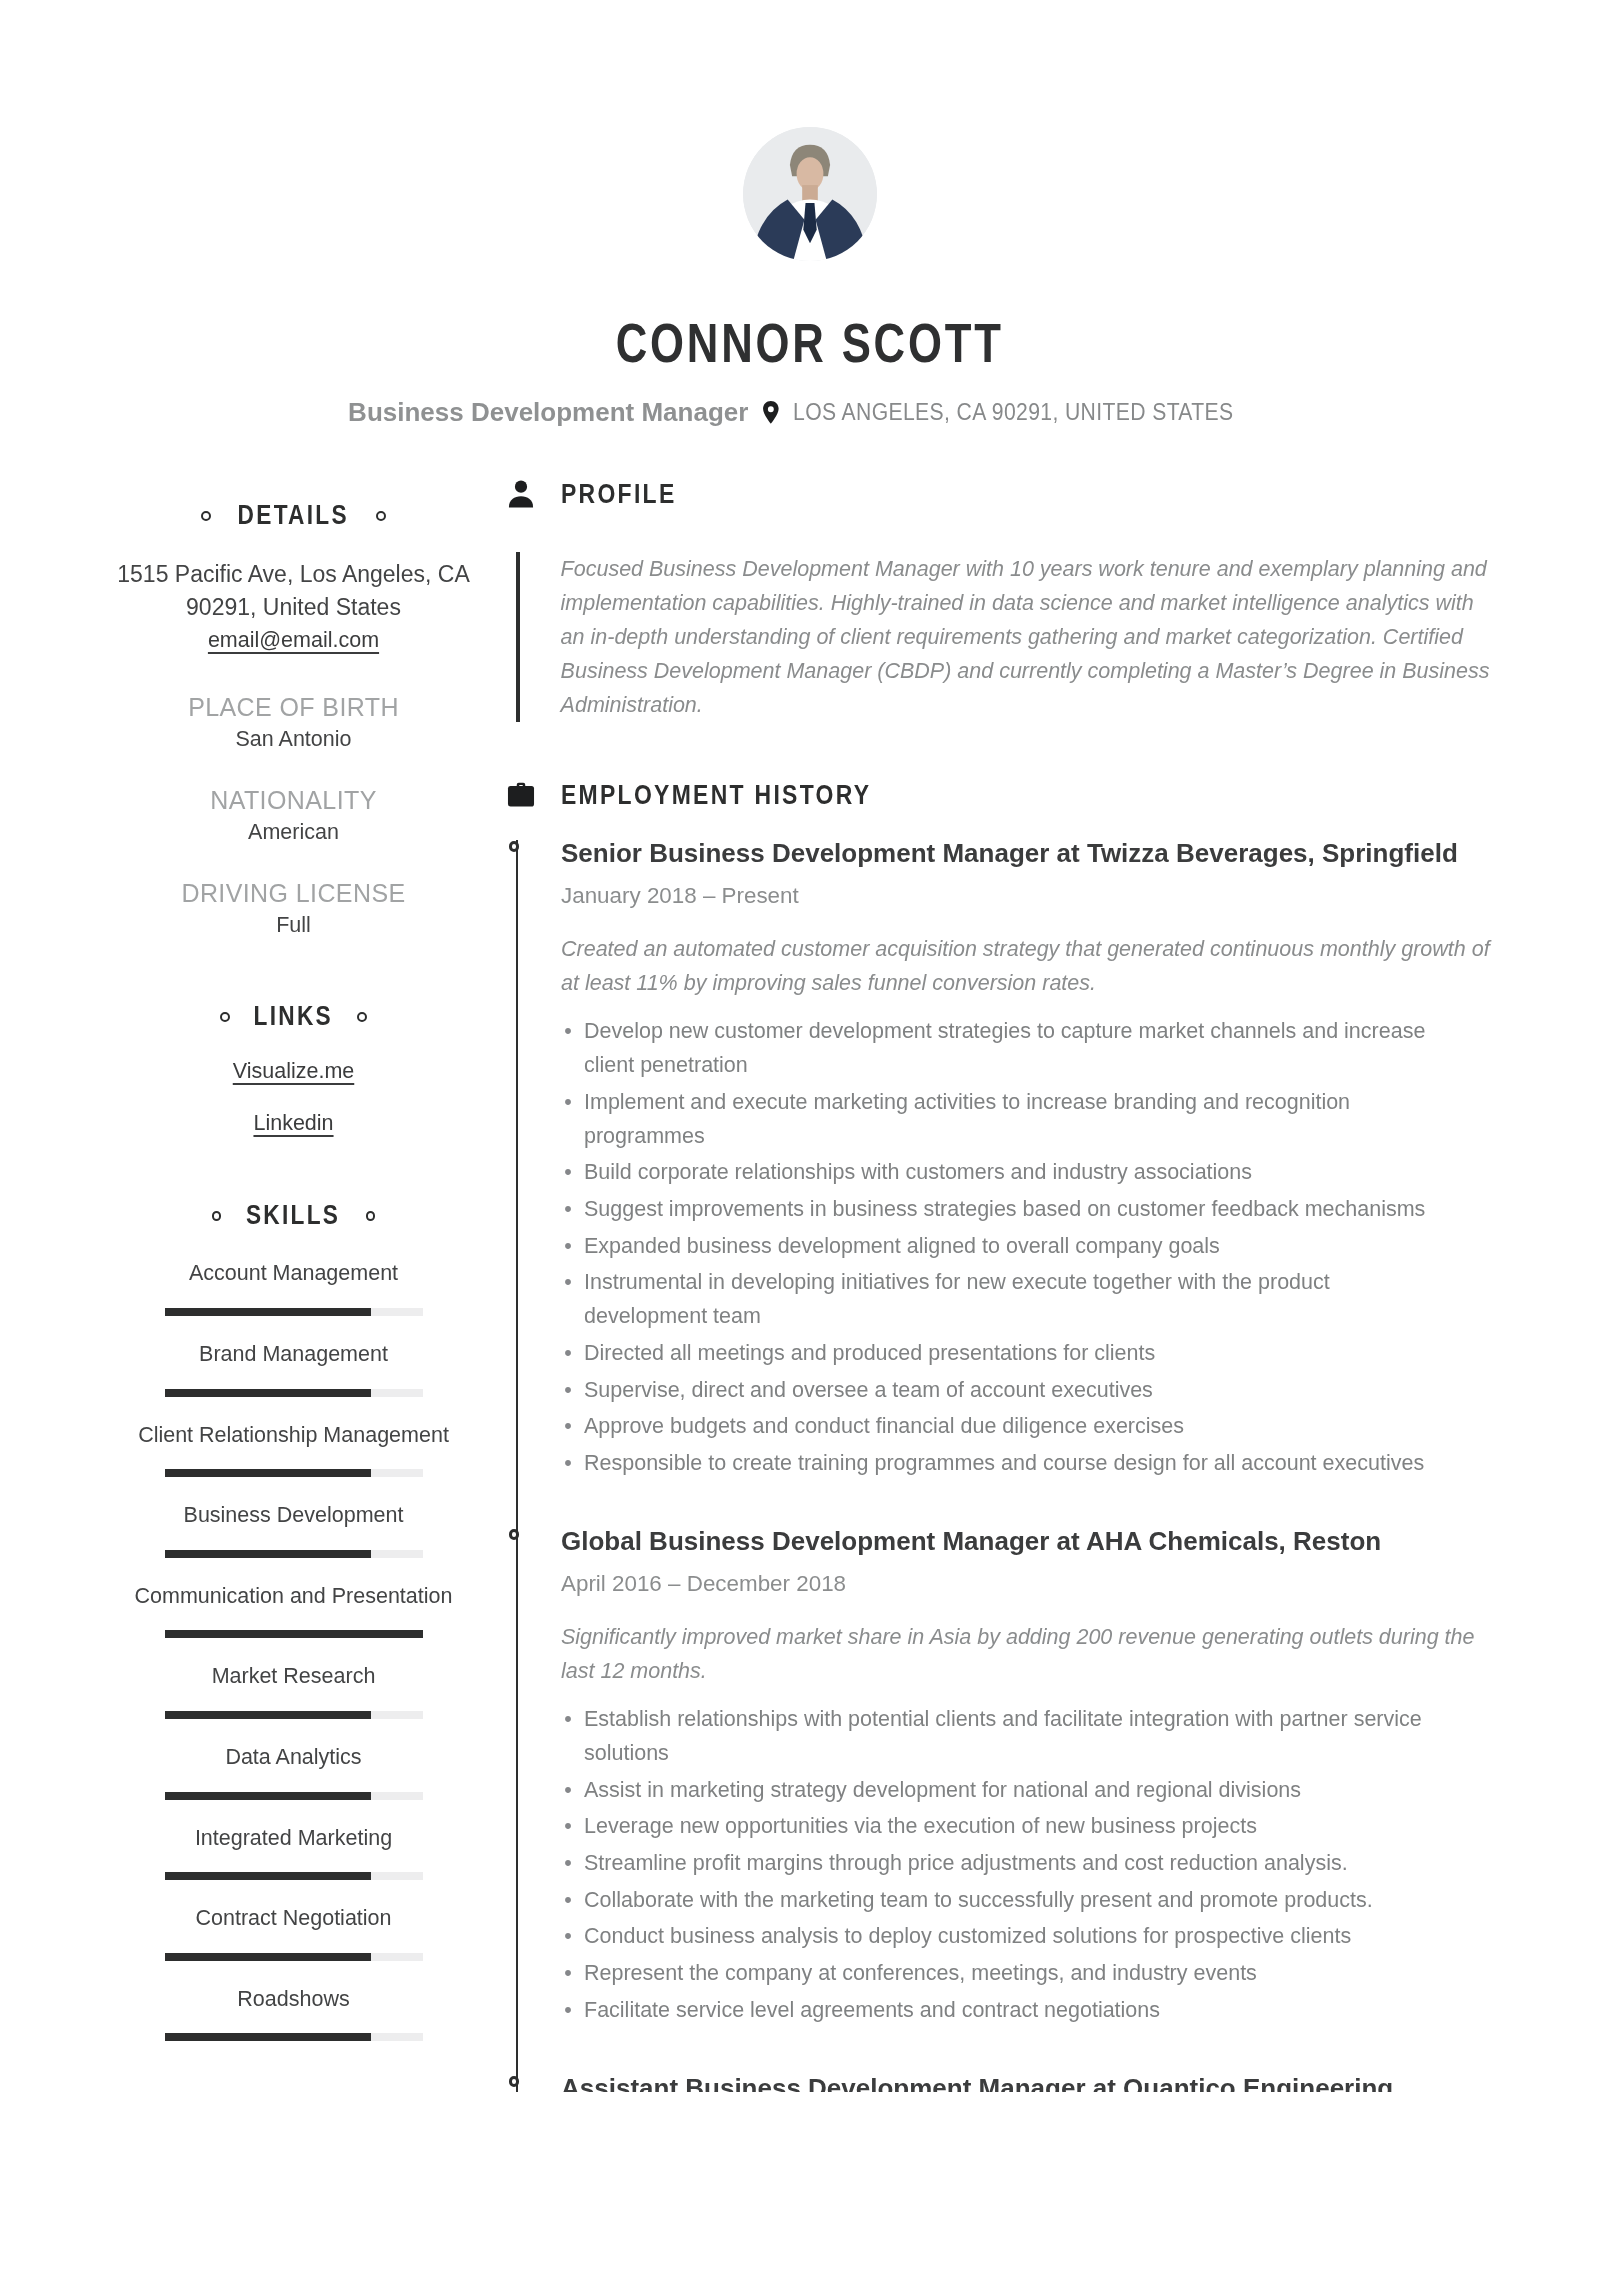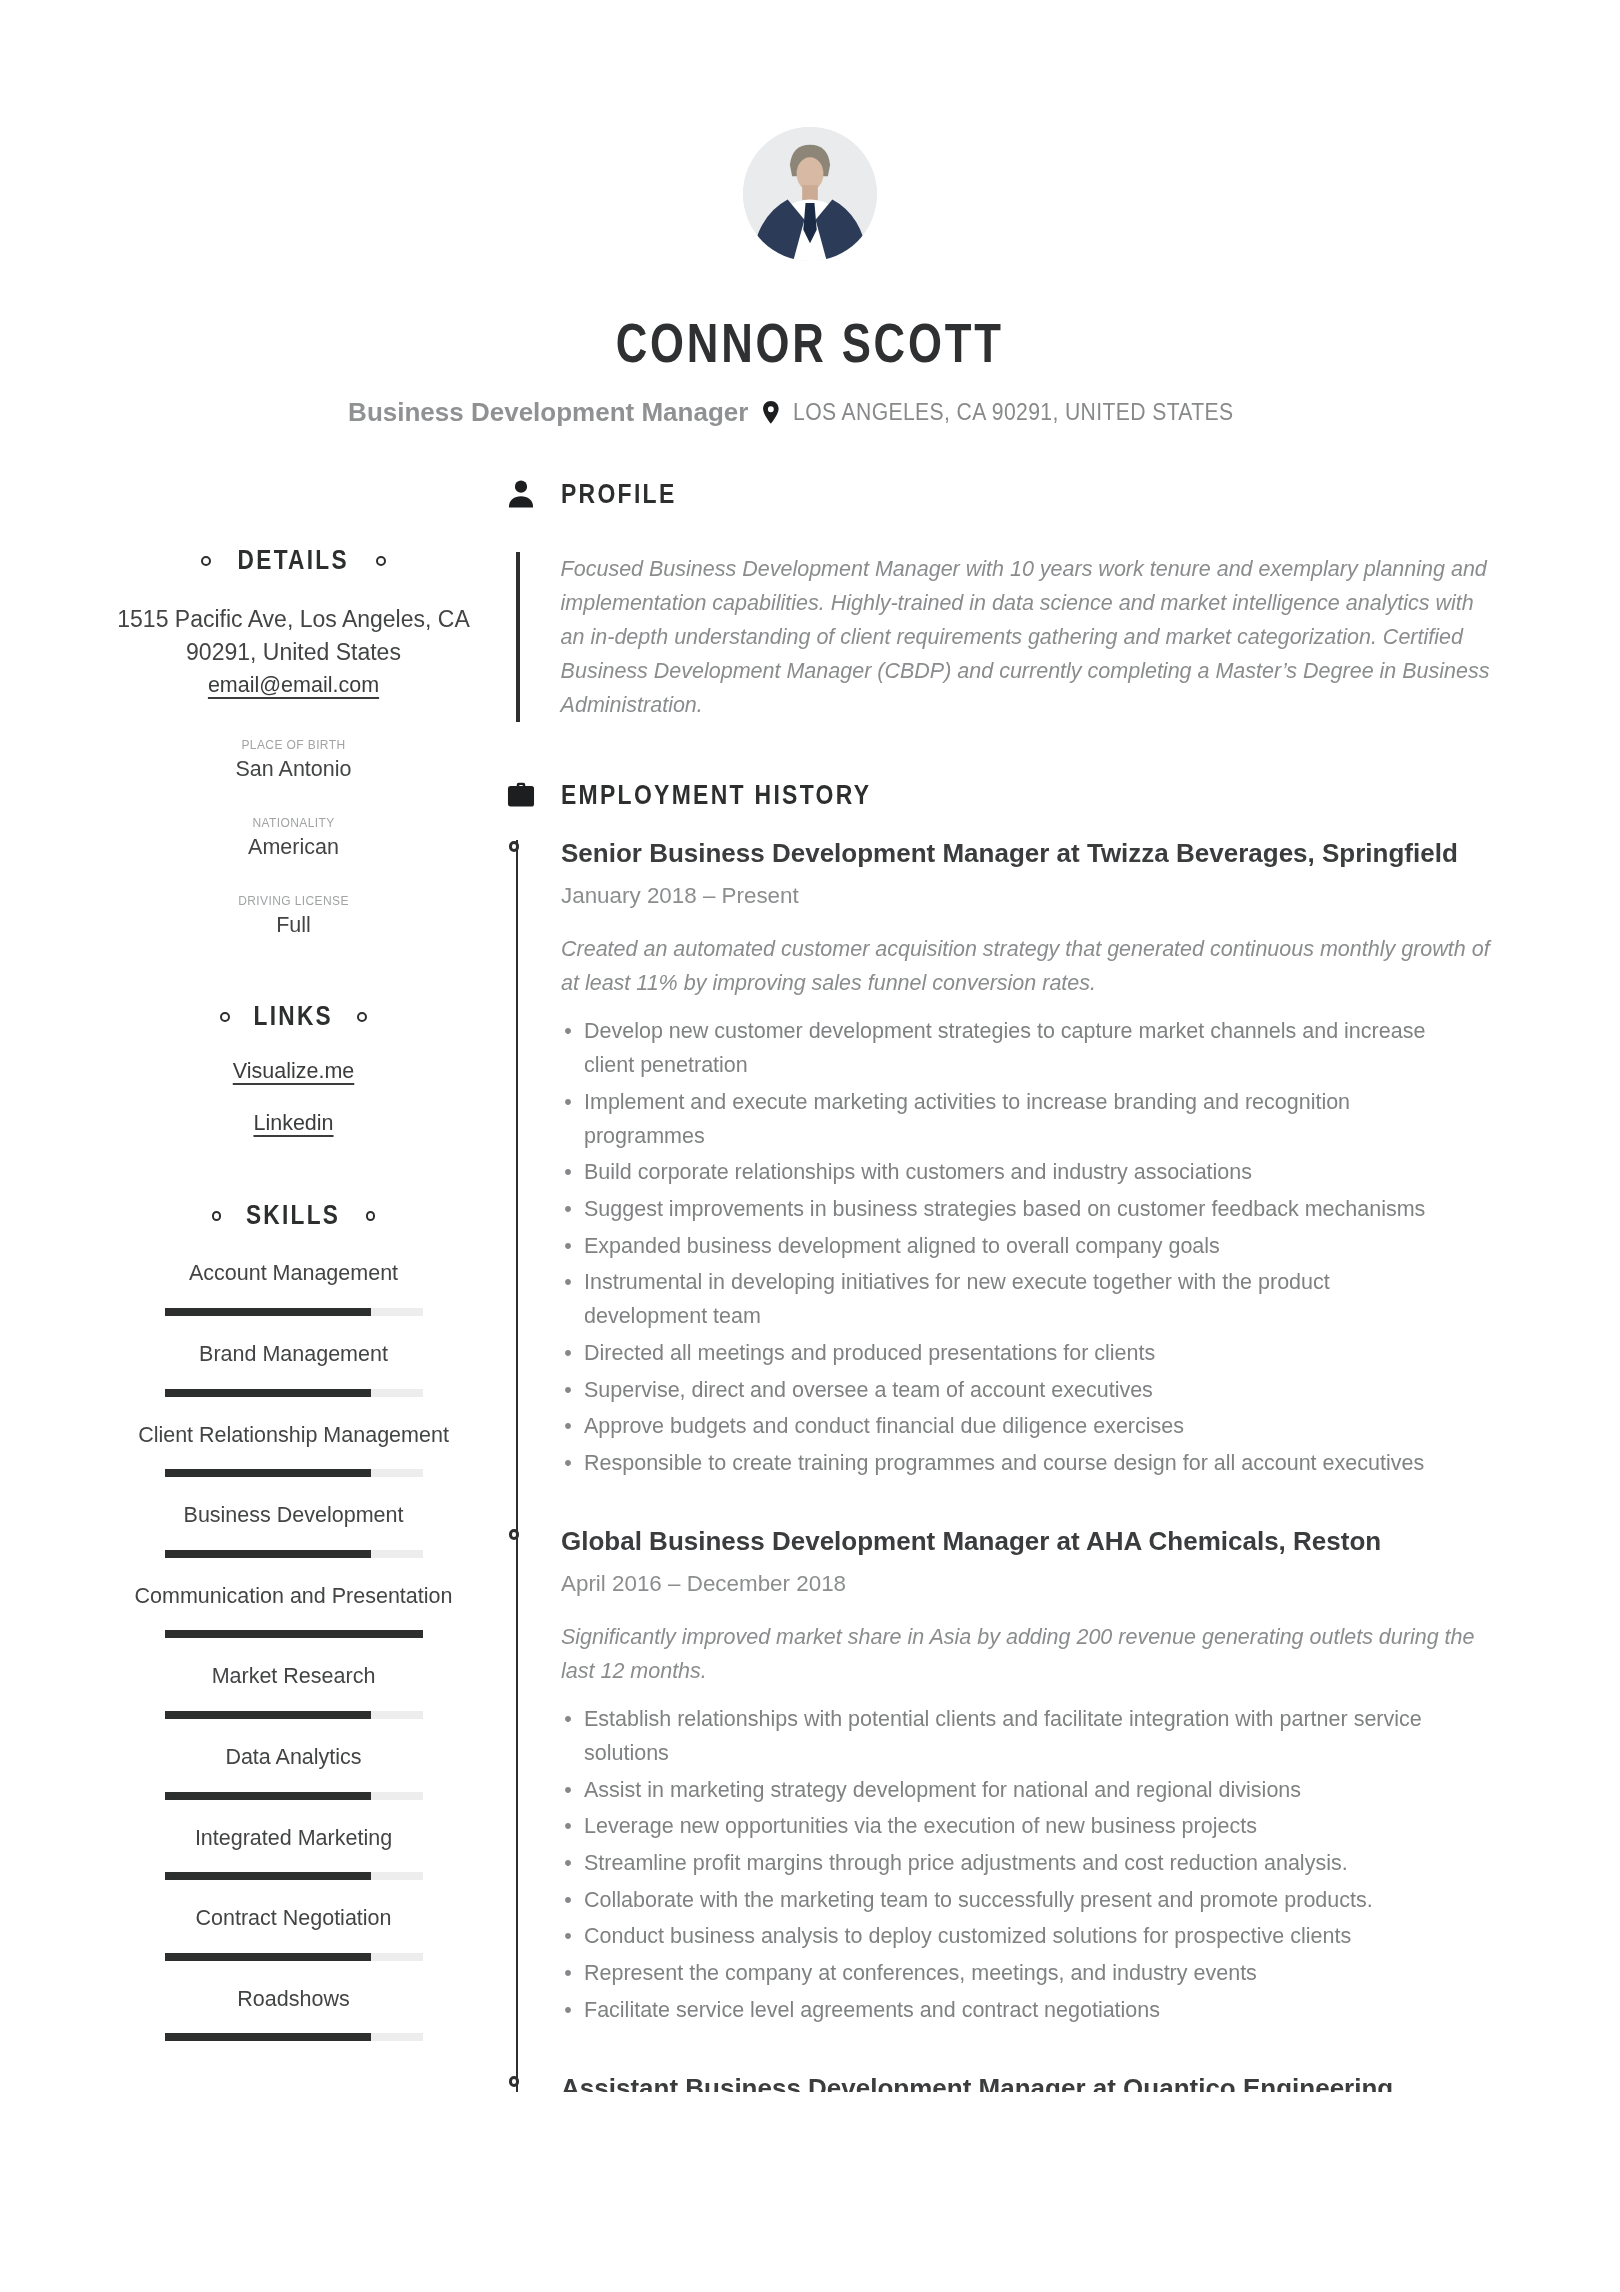--- a/index.html
+++ b/index.html
@@ -90,21 +90,21 @@
   .side-link {
     font-size: 21.5px; color: #3b3c3d;
     text-decoration: underline;
     text-underline-offset: 4.5px;
     display: inline-block;
     cursor: pointer;
   }
   .email-row { line-height: 33px; }
   .side-label {
     margin-top: 34px;
-    font-size: 12px; color: #a1a3a4;
+    font-size: 25px; color: #a1a3a4;
     letter-spacing: 0.4px;
   }
   .side-value { margin-top: 5px; font-size: 21.5px; color: #434445; }
 
   .side-section-links { margin-top: 63px; }
   .link-item { margin-top: 27px; }
   .link-item:first-of-type { margin-top: 29px; }
 
   .side-section-skills { margin-top: 64px; }
   .skills-list { margin-top: 29px; }

